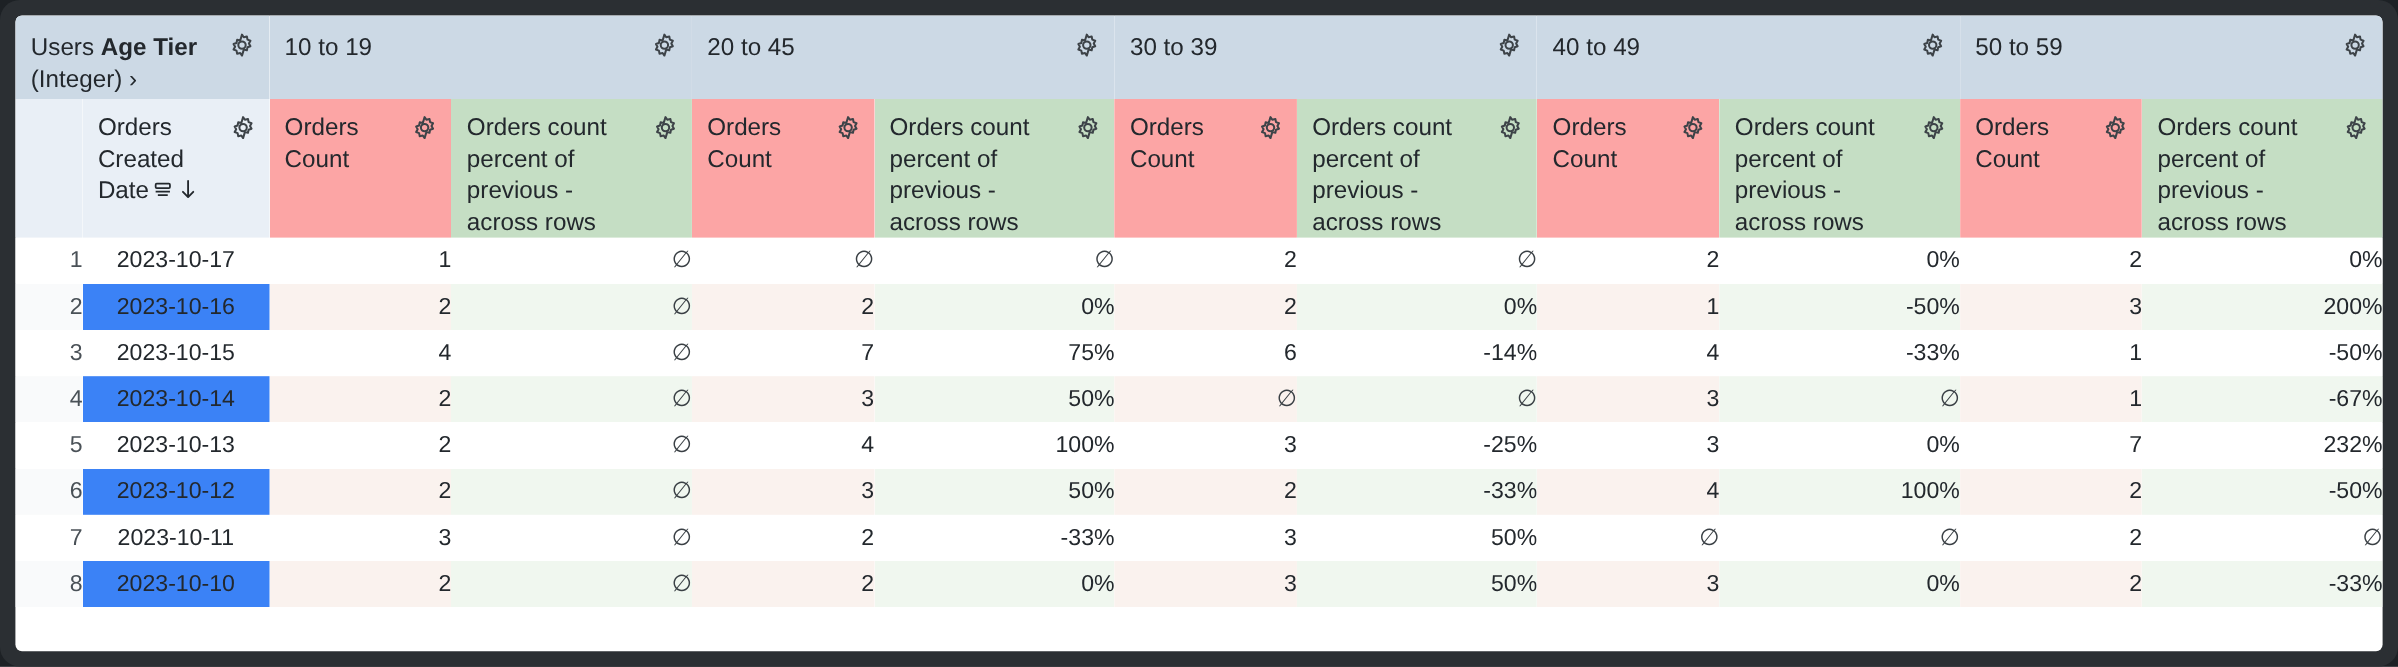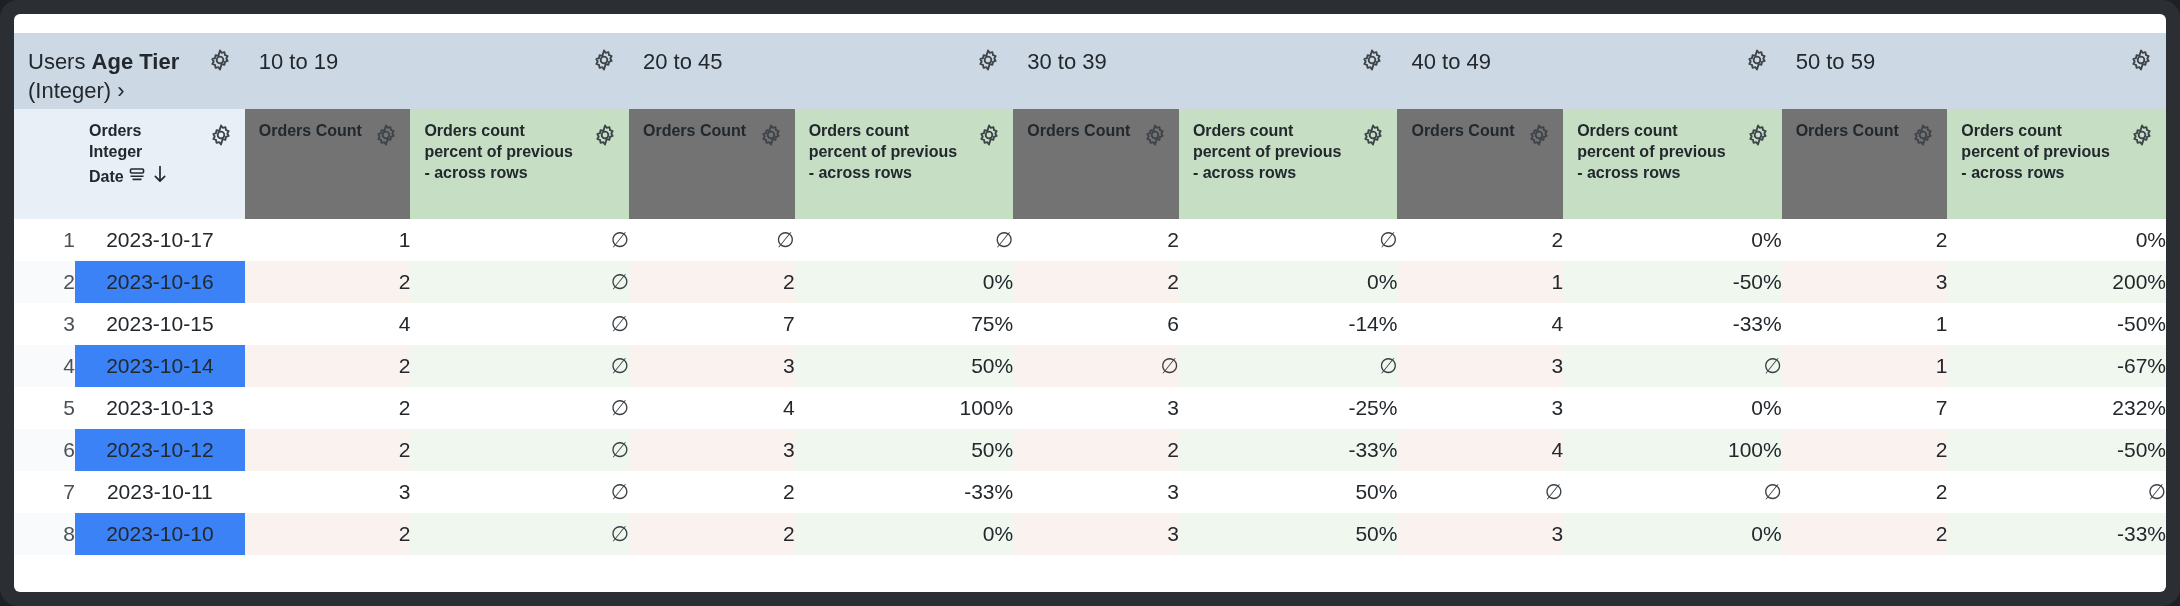--- a/index.html
+++ b/index.html
@@ -26,21 +26,20 @@
     background: #ffffff;
     border-radius: 6px;
     overflow: hidden;
   }
   table.pivot {
     border-collapse: collapse;
     table-layout: fixed;
     width: 2152px;
     font-size: 21px;
     color: #23282d;
-    margin-top: 19px;
   }
   table.pivot td, table.pivot th {
     padding: 0;
     margin: 0;
     vertical-align: top;
     border: none;
     overflow: hidden;
   }
 
   
@@ -73,29 +72,29 @@
   
   .fh {
     height: 110px;
     position: relative;
     border-right: 2px solid #ffffff;
     border-bottom: 0;
   }
   .fh .ftxt {
     display: block;
     padding: 12px 48px 0 14px;
-    font-size: 16px;
+    font-size: 22px;
     line-height: 1.30;
-    font-weight: 700;
+    font-weight: 400;
     text-align: left;
     color: #23282d;
   }
   .fh.dim   { background: #e9eff6; }
   .fh.blank { background: #e9eff6; border-right: 0; }
-  .fh.meas  { background: #737373; }
+  .fh.meas  { background: #fca5a5; }
   .fh.pct   { background: #c5dec4; }
 
   
   .gear {
     position: absolute;
     top: 13px;
     right: 11px;
     width: 26px;
     height: 26px;
     cursor: pointer;
@@ -217,21 +216,21 @@
                   <circle cx="12" cy="12" r="3.1"></circle>
                   <path d="M12 3.2l1.5 2.2 2.6-.6.5 2.6 2.5.9-1.3 2.3 1.3 2.3-2.5.9-.5 2.6-2.6-.6L12 20.8l-1.5-2.2-2.6.6-.5-2.6-2.5-.9 1.3-2.3-1.3-2.3 2.5-.9.5-2.6 2.6.6z" stroke-linejoin="round"></path>
                 </svg>
             </span>
           </th>
         </tr>
 
         <tr>
           <th class="fh blank"></th>
           <th class="fh dim">
-            <span class="ftxt"><span>Orders</span><br><span>Integer</span><br><span>Date</span><span class="inl"><svg width="20" height="20" viewBox="0 0 20 20" fill="none" stroke="#23282d" stroke-width="1.6">
+            <span class="ftxt"><span>Orders</span><br><span>Created</span><br><span>Date</span><span class="inl"><svg width="20" height="20" viewBox="0 0 20 20" fill="none" stroke="#23282d" stroke-width="1.6">
                     <rect x="3.5" y="4" width="13" height="4" rx="1"></rect>
                     <path d="M3.5 11.2h13M5.5 14.4h9"></path>
                   </svg></span><span class="inl"><svg width="20" height="22" viewBox="0 0 20 22" fill="none" stroke="#23282d" stroke-width="1.7">
                     <path d="M10 3.5v14.5M5.3 13.4L10 18.2l4.7-4.8" stroke-linecap="round" stroke-linejoin="round"></path>
                   </svg></span></span>
             <span class="gear">
               <svg width="26" height="26" viewBox="0 0 24 24" fill="none" stroke="#3d4348" stroke-width="1.7">
                   <circle cx="12" cy="12" r="3.1"></circle>
                   <path d="M12 3.2l1.5 2.2 2.6-.6.5 2.6 2.5.9-1.3 2.3 1.3 2.3-2.5.9-.5 2.6-2.6-.6L12 20.8l-1.5-2.2-2.6.6-.5-2.6-2.5-.9 1.3-2.3-1.3-2.3 2.5-.9.5-2.6 2.6.6z" stroke-linejoin="round"></path>
                 </svg>

